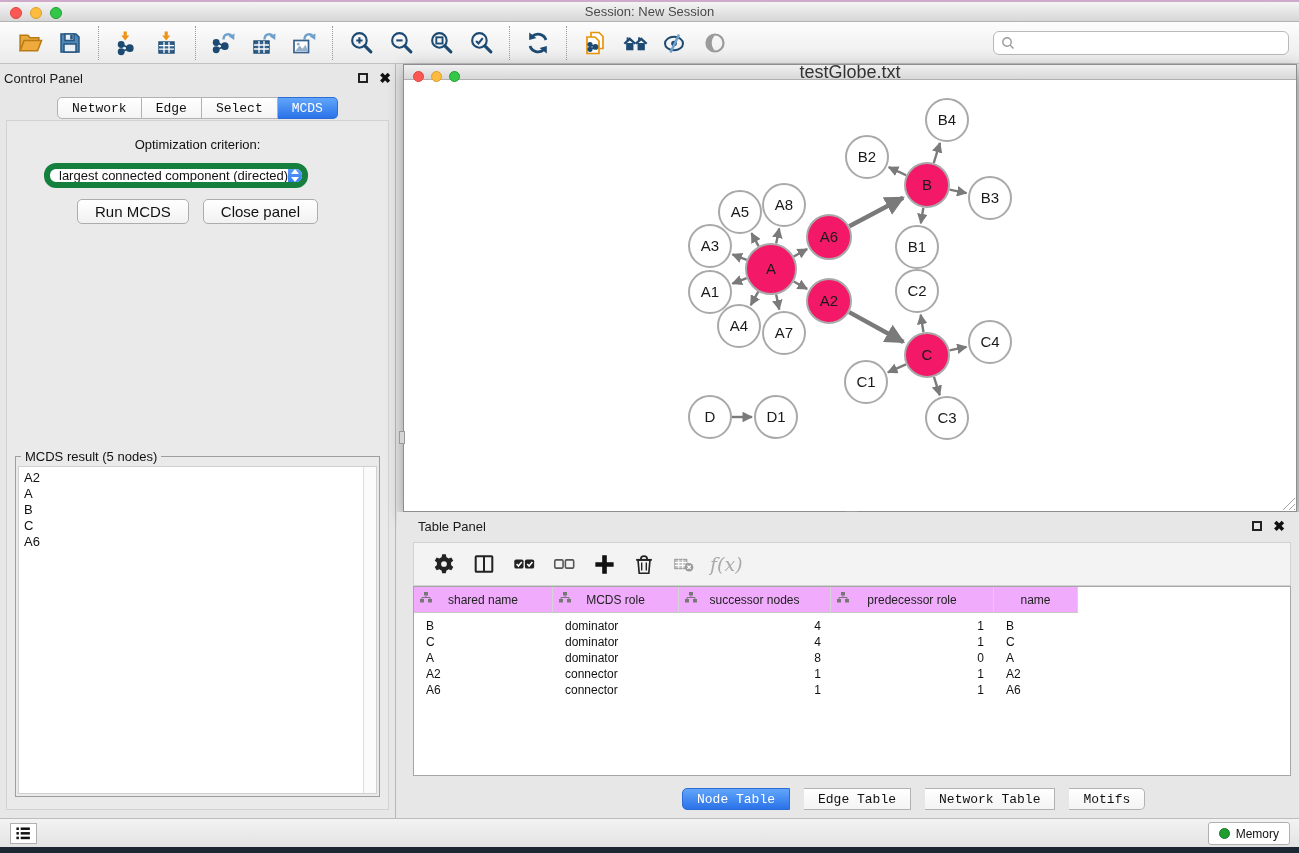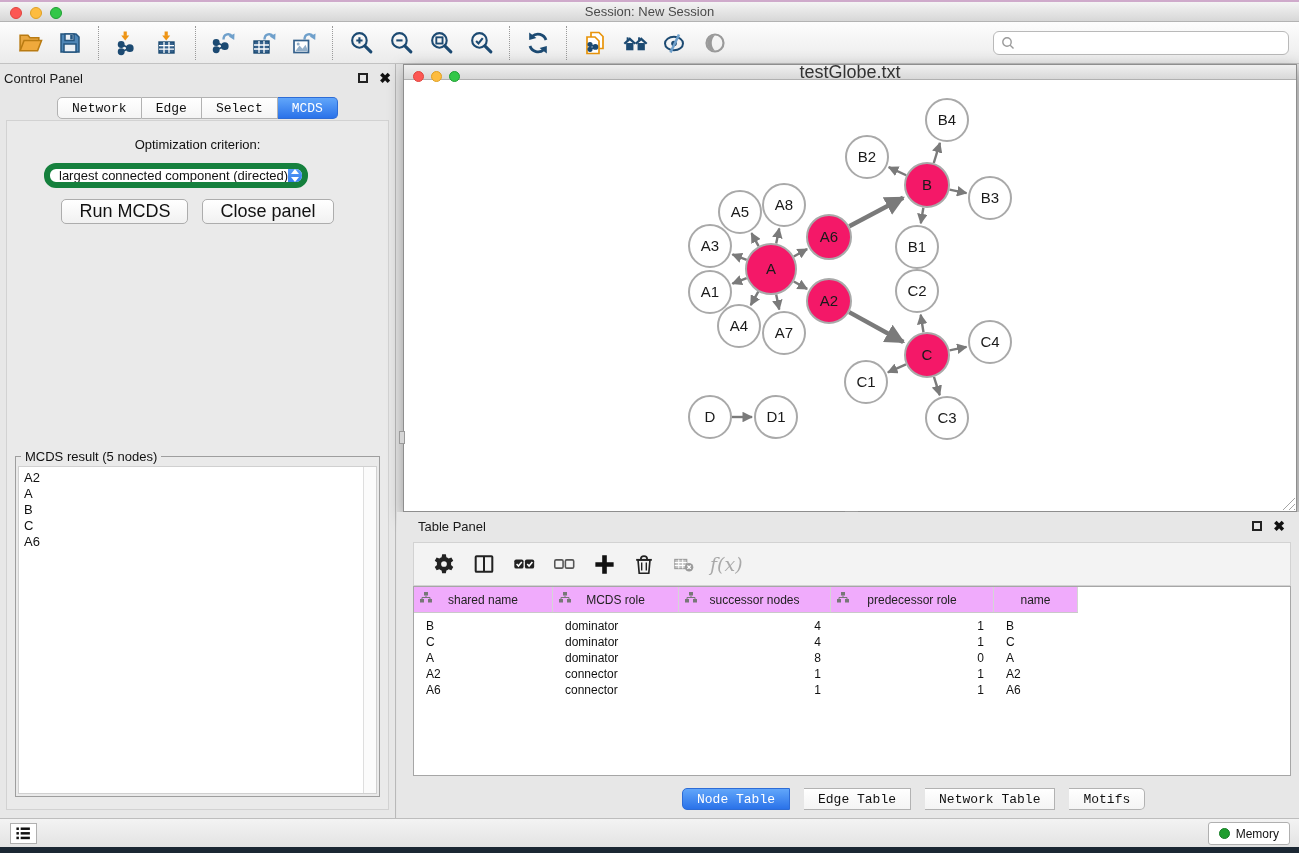--- a/index.html
+++ b/index.html
@@ -45,21 +45,21 @@
   .opt-label{margin-top:16px;text-align:center;font-size:13px;color:#111;}
   .dropdown{position:absolute;left:37px;width:264px;top:42px;height:25px;background:#fff;
     border:6px solid #15803d;border-radius:12px;display:flex;align-items:center;overflow:hidden;}
   .dd-text{flex:1;padding-left:9px;font-size:13px;color:#111;white-space:nowrap;}
   .dd-spin{width:21px;height:23px;margin-right:0;background:linear-gradient(#64a8fa,#2a72e9);
     border-radius:3px;display:flex;flex-direction:column;align-items:center;justify-content:center;gap:3px;}
   .chev-up{width:0;height:0;border-left:4px solid transparent;border-right:4px solid transparent;border-bottom:5px solid #fff;}
   .chev-down{width:0;height:0;border-left:4px solid transparent;border-right:4px solid transparent;border-top:5px solid #fff;}
   .btn-row{position:absolute;top:78px;left:0;right:0;display:flex;justify-content:center;gap:14px;}
   .push-btn{height:25px;padding:0 17px;background:linear-gradient(#ffffff,#f1f1f1);
-    border:1px solid #adadad;border-radius:5px;font-size:18px;display:flex;align-items:center;color:#111;}
+    border:1px solid #adadad;border-radius:5px;font-size:15px;display:flex;align-items:center;color:#111;}
   .result-box{position:absolute;left:8px;right:8px;top:335px;bottom:12px;border:1px solid #9e9e9e;}
   .result-legend{position:absolute;top:-8px;left:5px;background:#eaeaea;padding:0 4px;font-size:13px;color:#111;}
   .result-list{position:absolute;left:2px;right:2px;top:9px;bottom:2px;background:#fff;
     border:1px solid #d0d0d0;overflow:hidden;}
   .result-scroll{position:absolute;right:0;top:0;bottom:0;width:13px;background:#fbfbfb;border-left:1px solid #dedede;}
   .list-item{font-size:13px;line-height:16px;padding:0 5px;color:#111;}
   .result-items{padding-top:3px;}
 
   
   .net-window{position:absolute;left:403px;top:64px;width:894px;height:448px;background:#fff;

